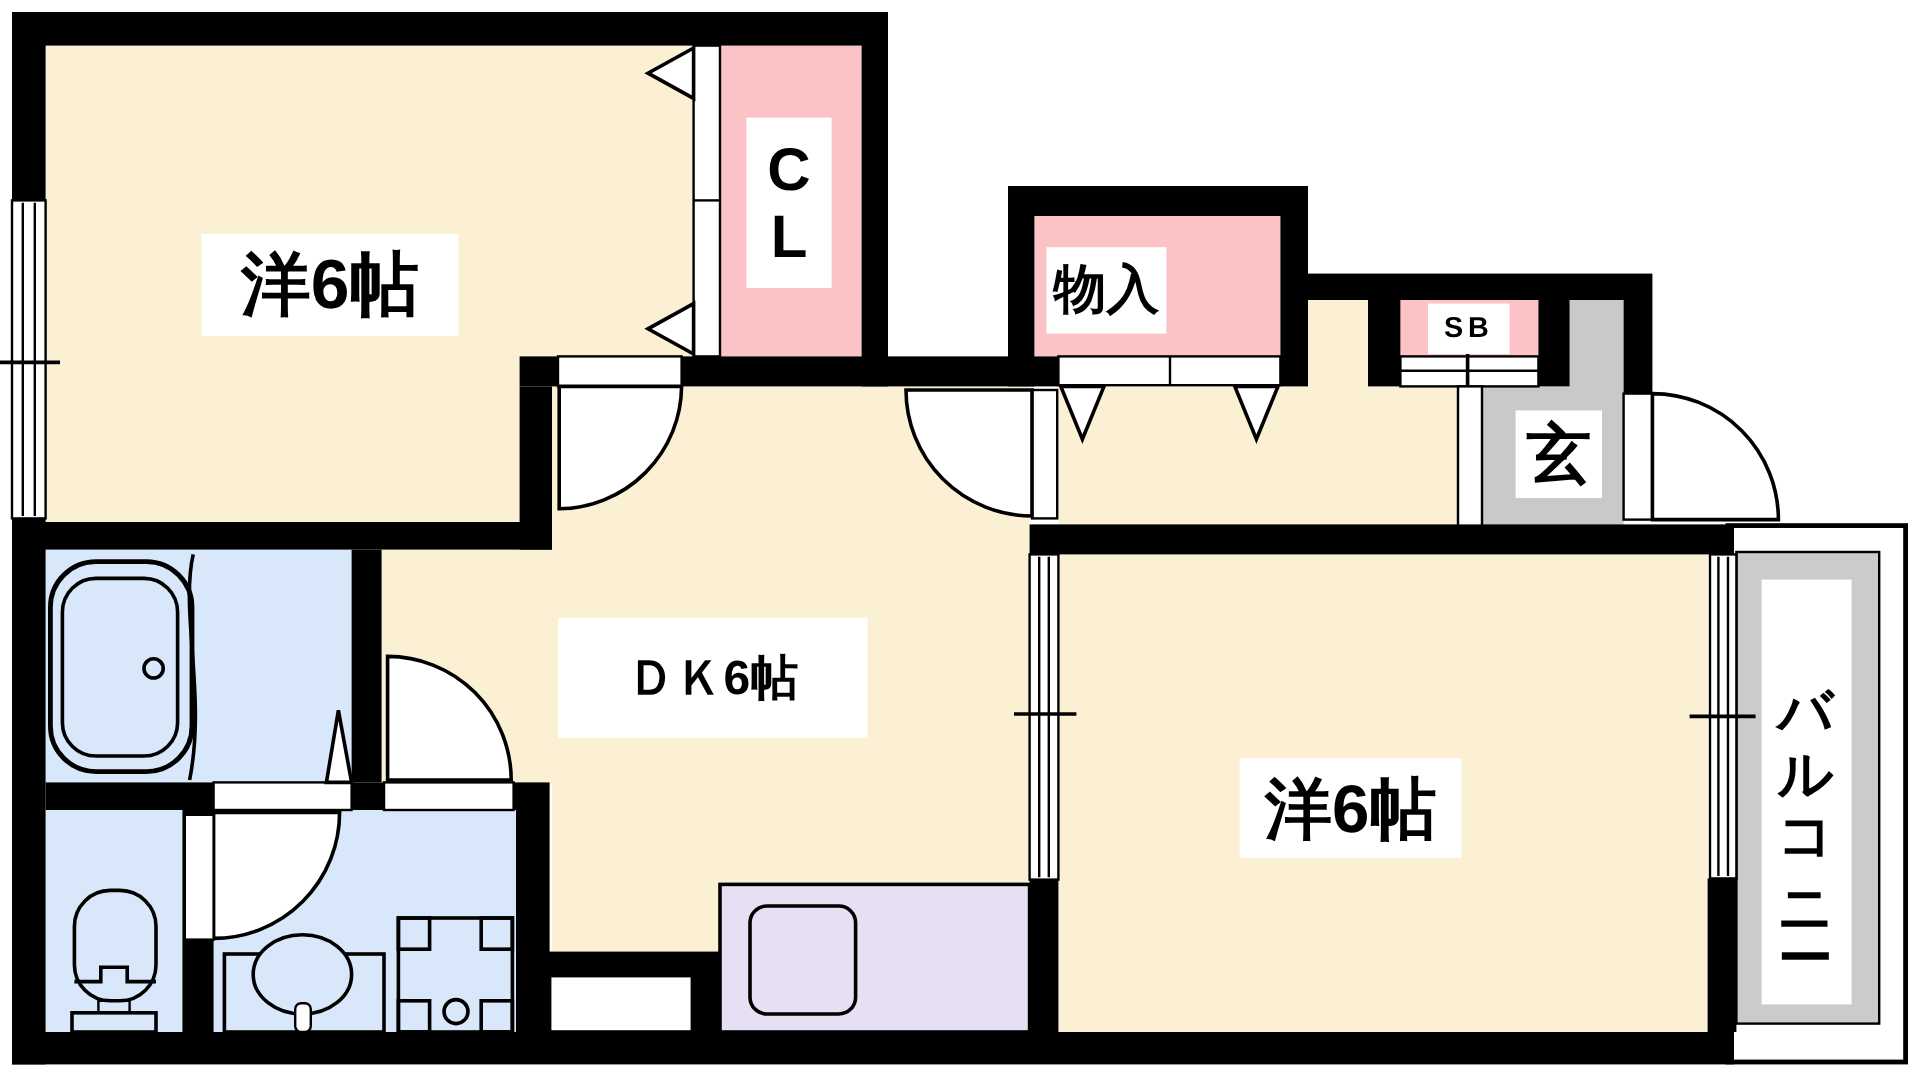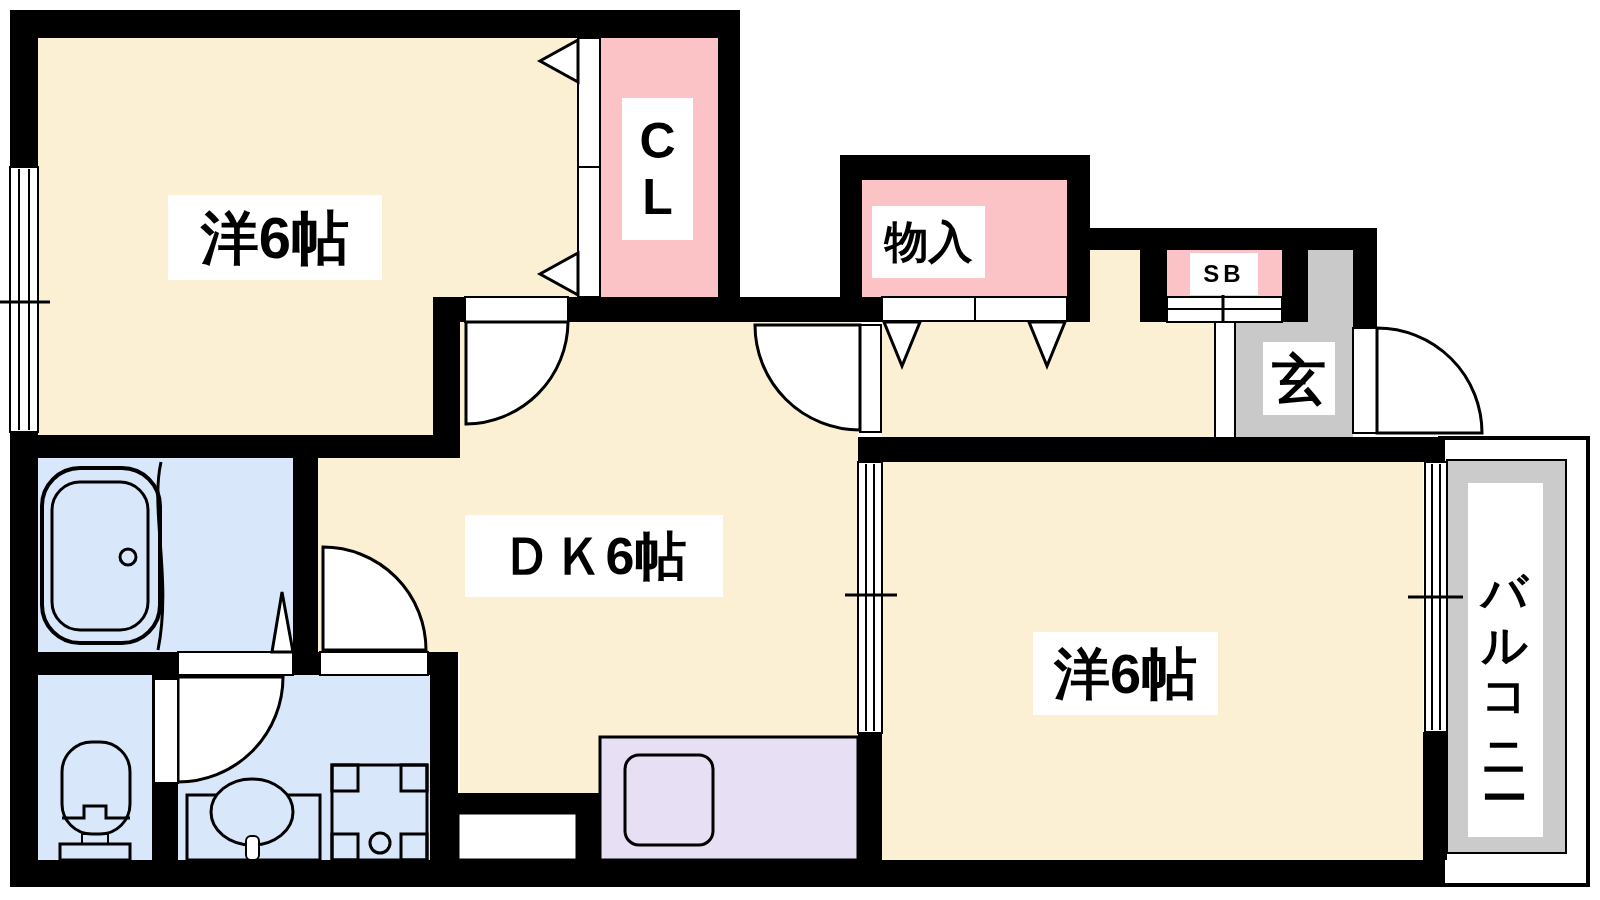--- a/index.html
+++ b/index.html
@@ -165,24 +165,24 @@
   <g>
     <rect x="600" y="737" width="258" height="123" class="s3" fill="#E7DFF3"></rect>
     <rect x="625" y="755" width="88" height="90" rx="14" class="s3" fill="#E7DFF3"></rect>
   </g>
 </svg>
 
 <div class="label" style="left:168px;top:195px;width:214px;height:85px;font-size:58px;">洋6帖</div>
 
 <div class="label label-upright" style="left:622px;top:98px;width:71px;height:142px;font-size:50px;">CL</div>
 
-<div class="label" style="left:872px;top:206px;width:113px;height:72px;font-size:44px;">物入</div>
+<div class="label" style="left:872px;top:206px;width:100px;height:72px;font-size:44px;">物入</div>
 
 <div class="label" style="left:1190px;top:253px;width:68px;height:42px;font-size:24px;letter-spacing:4px;">SB</div>
 
 <div class="label" style="left:1263px;top:342px;width:72px;height:73px;font-size:54px;">玄</div>
 
-<div class="label" style="left:465px;top:515px;width:258px;height:82px;font-size:52px;">ＤＫ6帖</div>
+<div class="label" style="left:465px;top:515px;width:258px;height:100px;font-size:40px;">ＤＫ6帖</div>
 
 <div class="label" style="left:1033px;top:632px;width:185px;height:83px;font-size:56px;">洋6帖</div>
 
 <div class="label label-v" style="left:1468px;top:483px;width:75px;height:354px;font-size:46px;letter-spacing:6px;">バルコニー</div>
 </div>
 
 </body></html>

